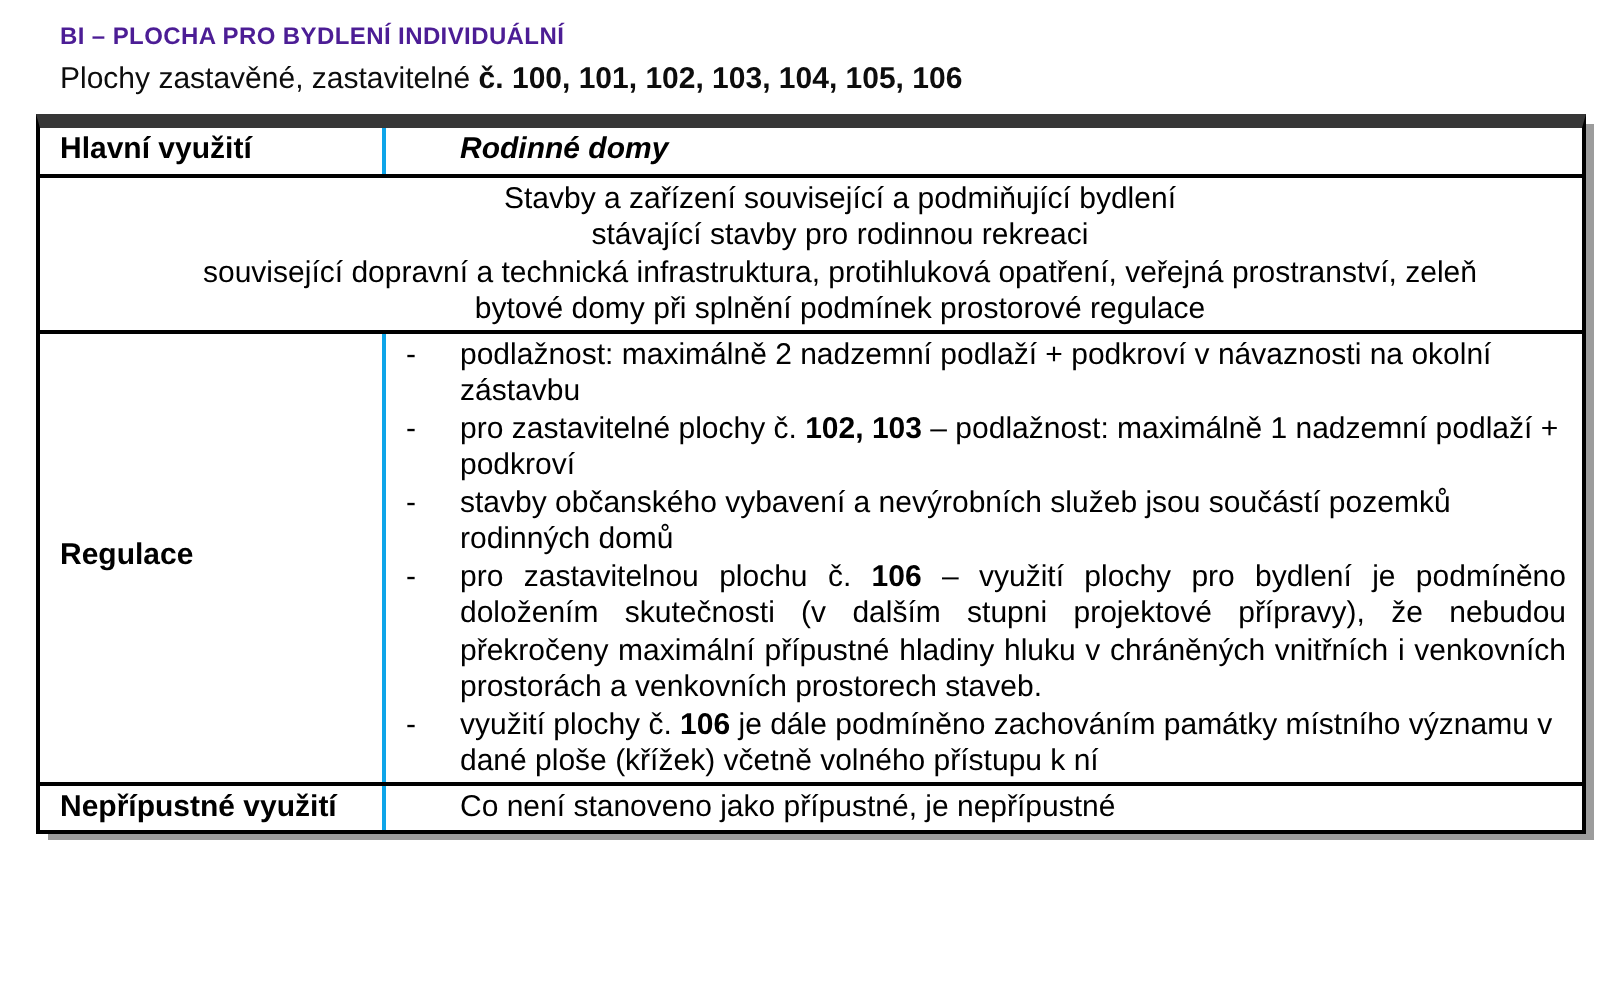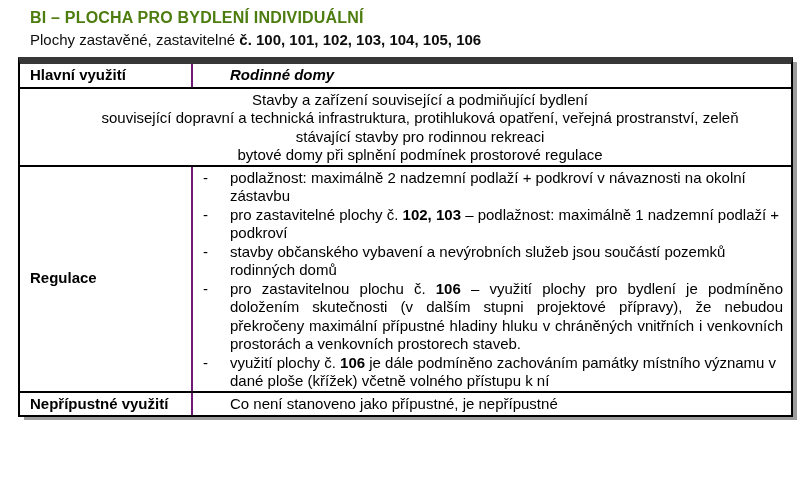--- a/index.html
+++ b/index.html
@@ -9,41 +9,41 @@
     background: #ffffff;
     font-family: "Liberation Sans", sans-serif;
     color: #000;
     overflow: hidden;
   }
   .page { position: relative; width: 811px; height: 491px; background: #fff; }
 
   
   .doc-header { padding: 8px 10px 0 30px; }
   .doc-title {
-    font-size: 16px; font-weight: bold; letter-spacing: 0.2px;
-    line-height: 20px; color: #4d7c0f;
+    font-size: 12px; font-weight: bold; letter-spacing: 0.2px;
+    line-height: 20px; color: #4c1d95;
   }
   .doc-subtitle { font-size: 15px; line-height: 20px; margin-top: 2px; color: #0d0d0d; }
   .b { font-weight: bold; }
 
   
   .ztable {
     position: absolute; left: 18px; top: 57px; width: 775px;
     background: #fff;
     border: 2px solid #000;
     border-top: 7px solid #373737;
     box-shadow: 5px 4px 0 -1px #9c9c9c;
     font-size: 15px; line-height: 18.5px;
   }
   .row { display: flex; }
   .row + .row { border-top: 2px solid #000; }
 
   .cell-label {
     flex: 0 0 173px; width: 173px;
-    border-right: 2px solid #701a75;
+    border-right: 2px solid #0ea5e9;
     font-weight: bold;
     padding: 2px 6px 2px 10px;
     display: flex; align-items: center;
   }
   .cell-content { flex: 1; padding: 2px 8px 0 37px; }
   .cell-content.bullets { padding-left: 10px; }
 
   .main-use { font-weight: bold; font-style: italic; }
 
   .line { margin: 0; text-align: center; }
@@ -67,22 +67,22 @@
   <div class="ztable">
 
     <div class="row">
       <div class="cell-label">Hlavní využití</div>
       <div class="cell-content main-use">Rodinné domy</div>
     </div>
 
     <div class="row">
       <div class="cell-content">
         <div class="line">Stavby a zařízení související a podmiňující bydlení</div>
+        <div class="line">stávající stavby pro rodinnou rekreaci</div>
         <div class="line">související dopravní a technická infrastruktura, protihluková opatření, veřejná prostranství, zeleň</div>
-        <div class="line">stávající stavby pro rodinnou rekreaci</div>
         <div class="line">bytové domy při splnění podmínek prostorové regulace</div>
       </div>
     </div>
 
     <div class="row">
       <div class="cell-label">Regulace</div>
       <div class="cell-content bullets">
 
         <div class="bullet">
           <span class="dash">-</span>

